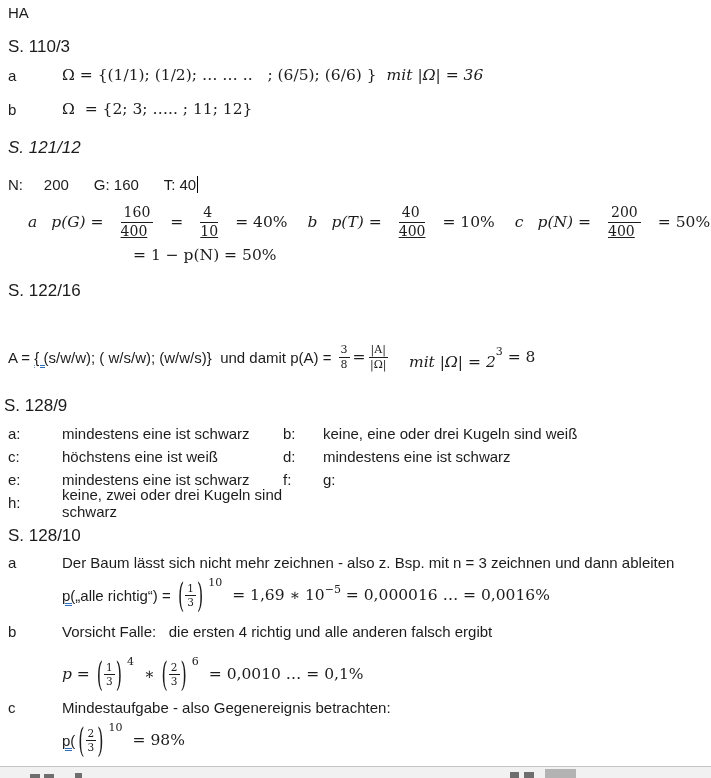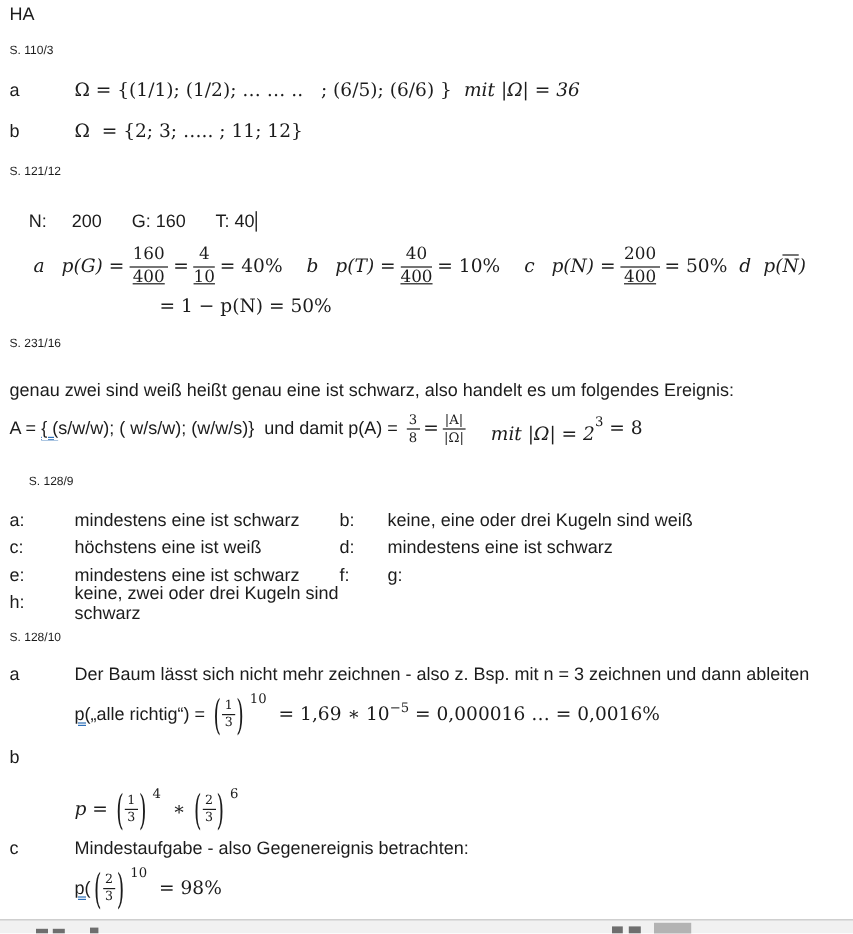--- a/index.html
+++ b/index.html
@@ -3,30 +3,30 @@
 <meta charset="utf-8">
 <style>
   * { margin:0; padding:0; box-sizing:border-box; }
   html,body { width:711px; height:778px; background:#ffffff; overflow:hidden;
               font-family:"Liberation Sans", sans-serif; color:#1c1c1c; }
   #doc { position:relative; width:586px; height:778px; background:#fff; }
 
   .line { position:absolute; display:flex; align-items:center; white-space:pre; }
   .line span { white-space:pre; }
   .txt  { font-size:15px; }
-  .head { font-size:10px; }
+  .head { font-size:17px; }
 
   
   .math { font-family:"DejaVu Serif", serif; font-size:15.5px; }
   .it   { font-style:italic; }
   .lbl  { flex:0 0 54px; font-size:15px; }
 
   
-  .bfrac { display:inline-block; text-align:center; font-family:"DejaVu Serif", serif;
-           font-size:14px; line-height:1.25; margin:0 4px; }
+  .bfrac { display:inline-block; text-align:left; font-family:"DejaVu Serif", serif;
+           font-size:14px; line-height:1.25; margin:0 17px; }
   .bfrac .n { display:block; border-bottom:1.3px solid #1c1c1c; padding:0 3px; }
   .bfrac .d { display:block;text-decoration:underline; }
 
   
   .sfrac { display:inline-block; text-align:center; font-family:"DejaVu Serif", serif;
            font-size:11px; line-height:1.25; margin:0 3px; }
   .sfrac .n { display:block; border-bottom:1px solid #1c1c1c; padding:0 2px; }
   .sfrac .d { display:block; }
 
   
@@ -80,25 +80,25 @@
     <span class="lbl">a</span>
     <span class="math">Ω = {(1/1); (1/2); … … ..   ; (6/5); (6/6) }</span>
     <span class="math it g10">mit |Ω| = 36</span>
   </div>
 
   <div class="line" style="left:8px; top:97px; height:24px;">
     <span class="lbl">b</span>
     <span class="math">Ω  = {2; 3; ….. ; 11; 12}</span>
   </div>
 
-  <div class="line head" style="left:8px; top:138px;">
+  <div class="line head" style="left:8px; top:138px;font-style:italic;">
     <span>S. 121/12</span>
   </div>
 
-  <div class="line txt" style="left:24px; top:176px;">
+  <div class="line txt" style="left:8px; top:176px;">
     <span>N:     200      G: 160      T: 40</span>
     <span class="caret"></span>
   </div>
 
   <div class="line math" style="left:28px; top:198px; height:48px;">
     <span class="it">a</span>
     <span class="it g14">p(G) =</span>
     <span class="bfrac"><span class="n">160</span><span class="d">400</span></span>
     <span>=</span>
     <span class="bfrac"><span class="n">4</span><span class="d">10</span></span>
@@ -115,38 +115,35 @@
     <span class="it g10">p(</span>
     <span class="it ovl">N</span>
     <span class="it">)</span>
   </div>
 
   <div class="line math" style="left:133px; top:246px;align-items:center;">
     <span>= 1 − p(N) = 50%</span>
   </div>
 
   <div class="line head" style="left:8px; top:281px;">
-    <span>S. 231/16</span>
-  </div>
-
-  <div class="line txt" style="left:8px; top:317px;">
-    <span>genau zwei sind weiß heißt genau eine ist schwarz, also handelt es um folgendes Ereignis:</span>
-  </div>
+    <span>S. 122/16</span>
+  </div>
+
 
   <div class="line txt" style="left:8px; top:337px; height:40px;">
     <span>A = </span>
     <span class="gul">{ (</span>
     <span>s/w/w); ( w/s/w); (w/w/s)}  und damit p(A) = </span>
     <span class="sfrac"><span class="n">3</span><span class="d">8</span></span>
     <span class="math">=</span>
     <span class="sfrac"><span class="n">|A|</span><span class="d">|Ω|</span></span>
     <span class="math it g18">mit |Ω| = 2</span><span class="msup">3</span><span class="math"> = 8</span>
   </div>
 
-  <div class="line head" style="left:24px; top:396px;">
+  <div class="line head" style="left:4px; top:396px;">
     <span>S. 128/9</span>
   </div>
 
   <div id="tbl">
     <span>a:</span>
     <span>mindestens eine ist schwarz</span>
     <span>b:</span>
     <span>keine, eine oder drei Kugeln sind weiß</span>
     <span>c:</span>
     <span>höchstens eine ist weiß</span>
@@ -170,27 +167,29 @@
   </div>
 
   <div class="line txt" style="left:62px; top:575px; height:40px;">
     <span class="gul">p(</span><span>„alle richtig“) = </span>
     <span class="pf"><span class="par">(</span><span class="fr"><span class="n">1</span><span class="d">3</span></span><span class="par">)</span></span><span class="exp">10</span>
     <span class="math g10">= 1,69 ∗ 10</span><span class="msup">−5</span><span class="math"> = 0,000016 … = 0,0016%</span>
   </div>
 
   <div class="line txt" style="left:8px; top:623px;">
     <span class="lbl">b</span>
+    <span>Vorsicht Falle:   die ersten 4 richtig und alle anderen falsch ergibt</span>
   </div>
 
   <div class="line" style="left:62px; top:652px; height:44px;">
     <span class="math it">p =</span>
     <span class="pf g6"><span class="par">(</span><span class="fr"><span class="n">1</span><span class="d">3</span></span><span class="par">)</span></span><span class="exp">4</span>
     <span class="math g10">∗</span>
     <span class="pf g6"><span class="par">(</span><span class="fr"><span class="n">2</span><span class="d">3</span></span><span class="par">)</span></span><span class="exp">6</span>
+    <span class="math g10">= 0,0010 … = 0,1%</span>
   </div>
 
   <div class="line txt" style="left:8px; top:699px;">
     <span class="lbl">c</span>
     <span>Mindestaufgabe - also Gegenereignis betrachten:</span>
   </div>
 
   <div class="line txt" style="left:62px; top:718px; height:44px;">
     <span class="gul">p(</span>
     <span class="pf"><span class="par">(</span><span class="fr"><span class="n">2</span><span class="d">3</span></span><span class="par">)</span></span><span class="exp">10</span>

